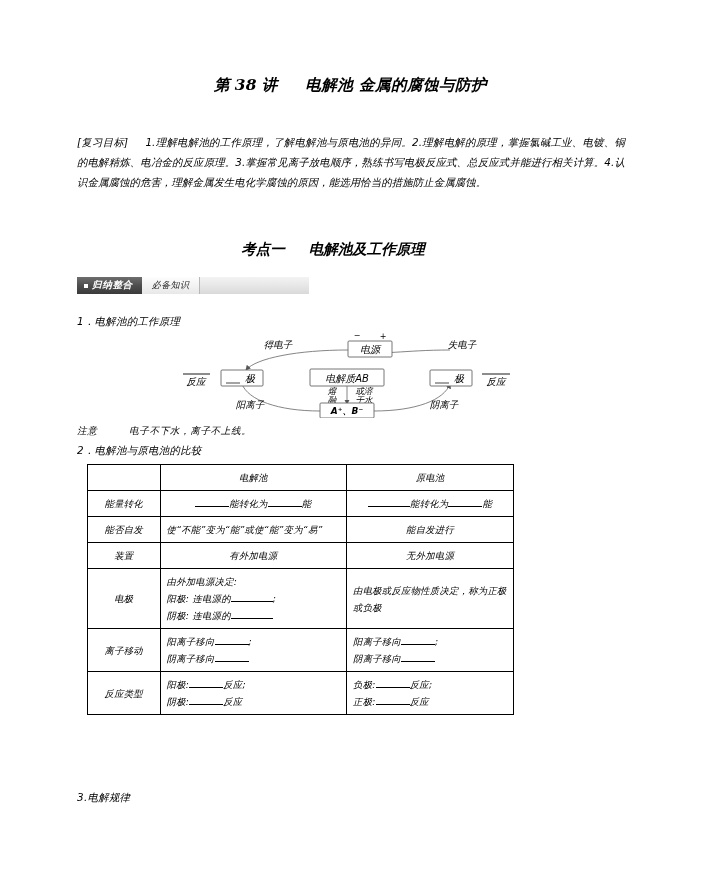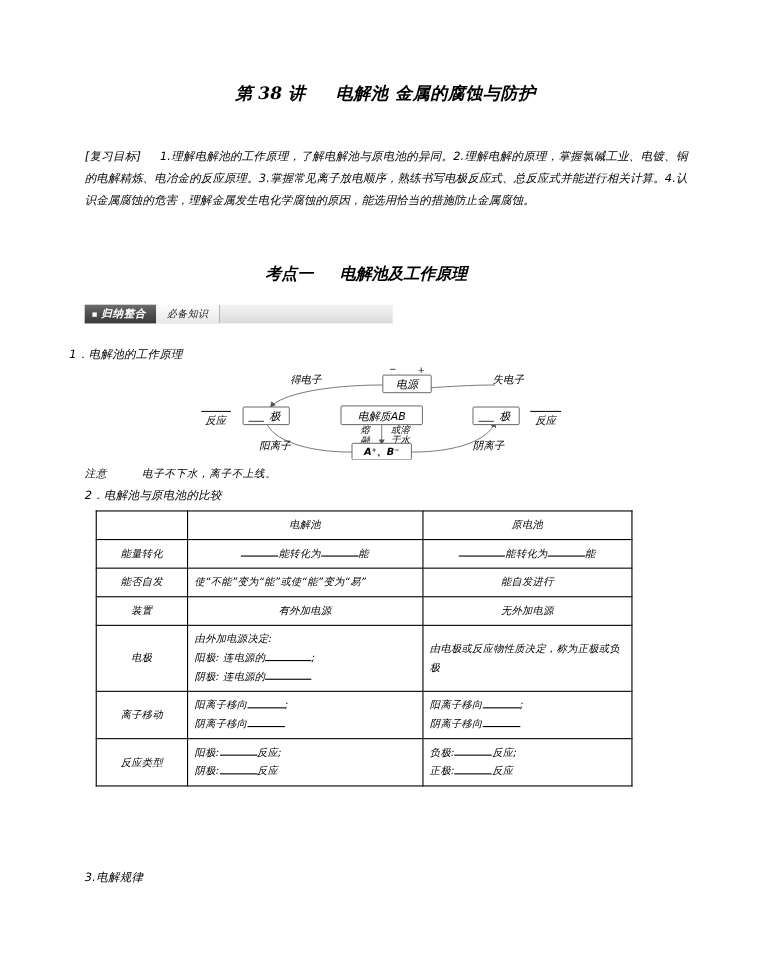--- a/index.html
+++ b/index.html
@@ -62,21 +62,21 @@
     font-weight: bold;
     font-size: 14.5px;
   }
   .kaodian .gap { display: inline-block; width: 14px; }
 
   
   .tabbar {
     position: absolute;
     left: 77px;
     top: 277px;
-    width: 280px;
+    width: 232px;
     height: 17px;
     background: linear-gradient(to bottom, #f3f3f3 0%, #e6e6e6 55%, #d9d9d9 100%);
     display: flex;
     align-items: stretch;
   }
   .tab-active {
     background: linear-gradient(to bottom, #6e6e6e 0%, #4e4e4e 50%, #3a3a3a 100%);
     color: #fff;
     font-size: 9.6px;
     font-weight: bold;
@@ -101,42 +101,42 @@
     padding: 0 10px;
     letter-spacing: 0.4px;
   }
 
   
   .para {
     position: absolute;
     font-size: 10.4px;
     letter-spacing: 0.3px;
   }
-  .p-1 { left: 63px; top: 315px; }
+  .p-1 { left: 77px; top: 315px; }
   .p-note { left: 77px; top: 425px; font-size: 9.6px; letter-spacing: 0.6px;}
   .p-note .nt { margin-right: 28px; }
   .p-2 { left: 77px; top: 444px; }
   .p-3 { left: 77px; top: 791px; }
 
   
   .diagram {
     position: absolute;
     left: 178px;
     top: 328px;
     width: 340px;
     height: 90px;
   }
   .diagram svg { display: block; }
 
   
   .cmp-table {
     position: absolute;
     left: 87px;
     top: 464px;
-    width: 488px;
+    width: 427px;
     border-collapse: collapse;
     font-size: 9.3px;
     letter-spacing: 0.3px;
     padding-left: 23px;
   }
   .cmp-table td {
     border: 1px solid #000;
     padding: 4px 6px;
     vertical-align: middle;
     line-height: 17px;

